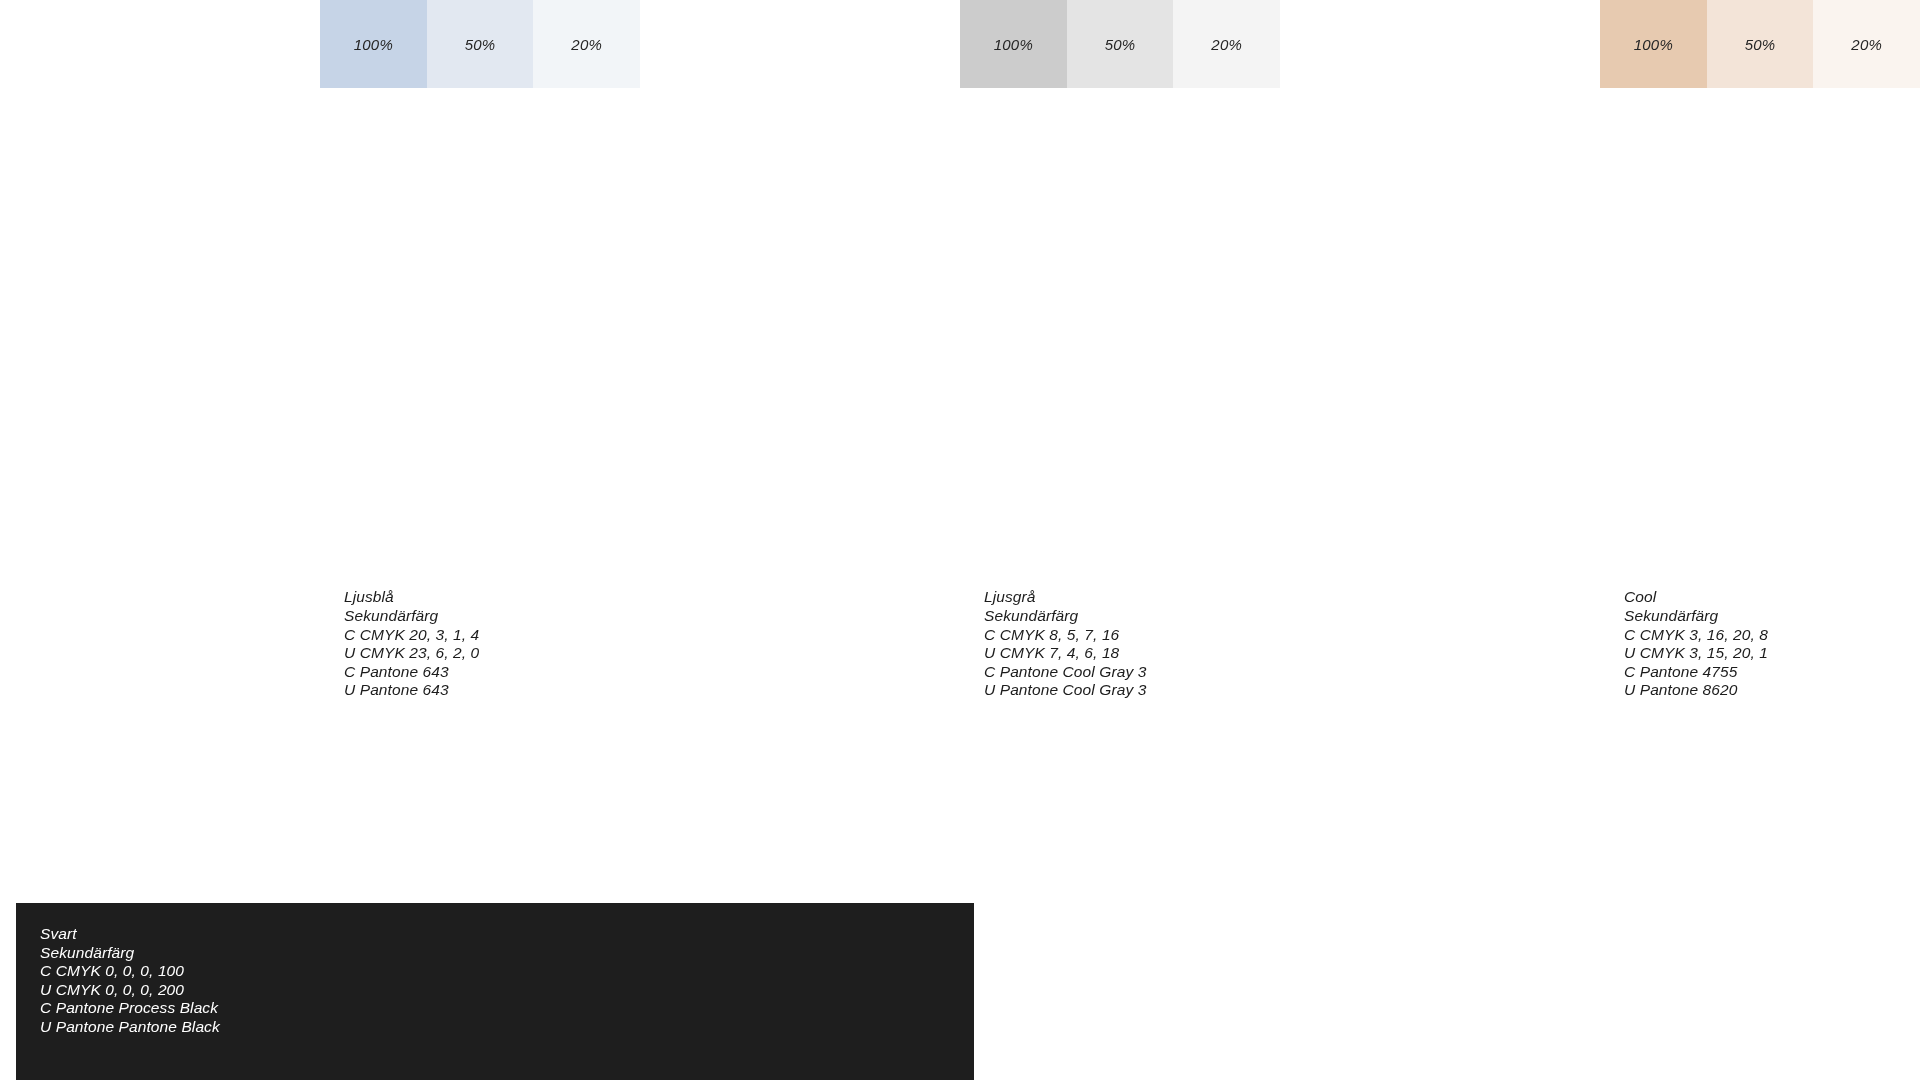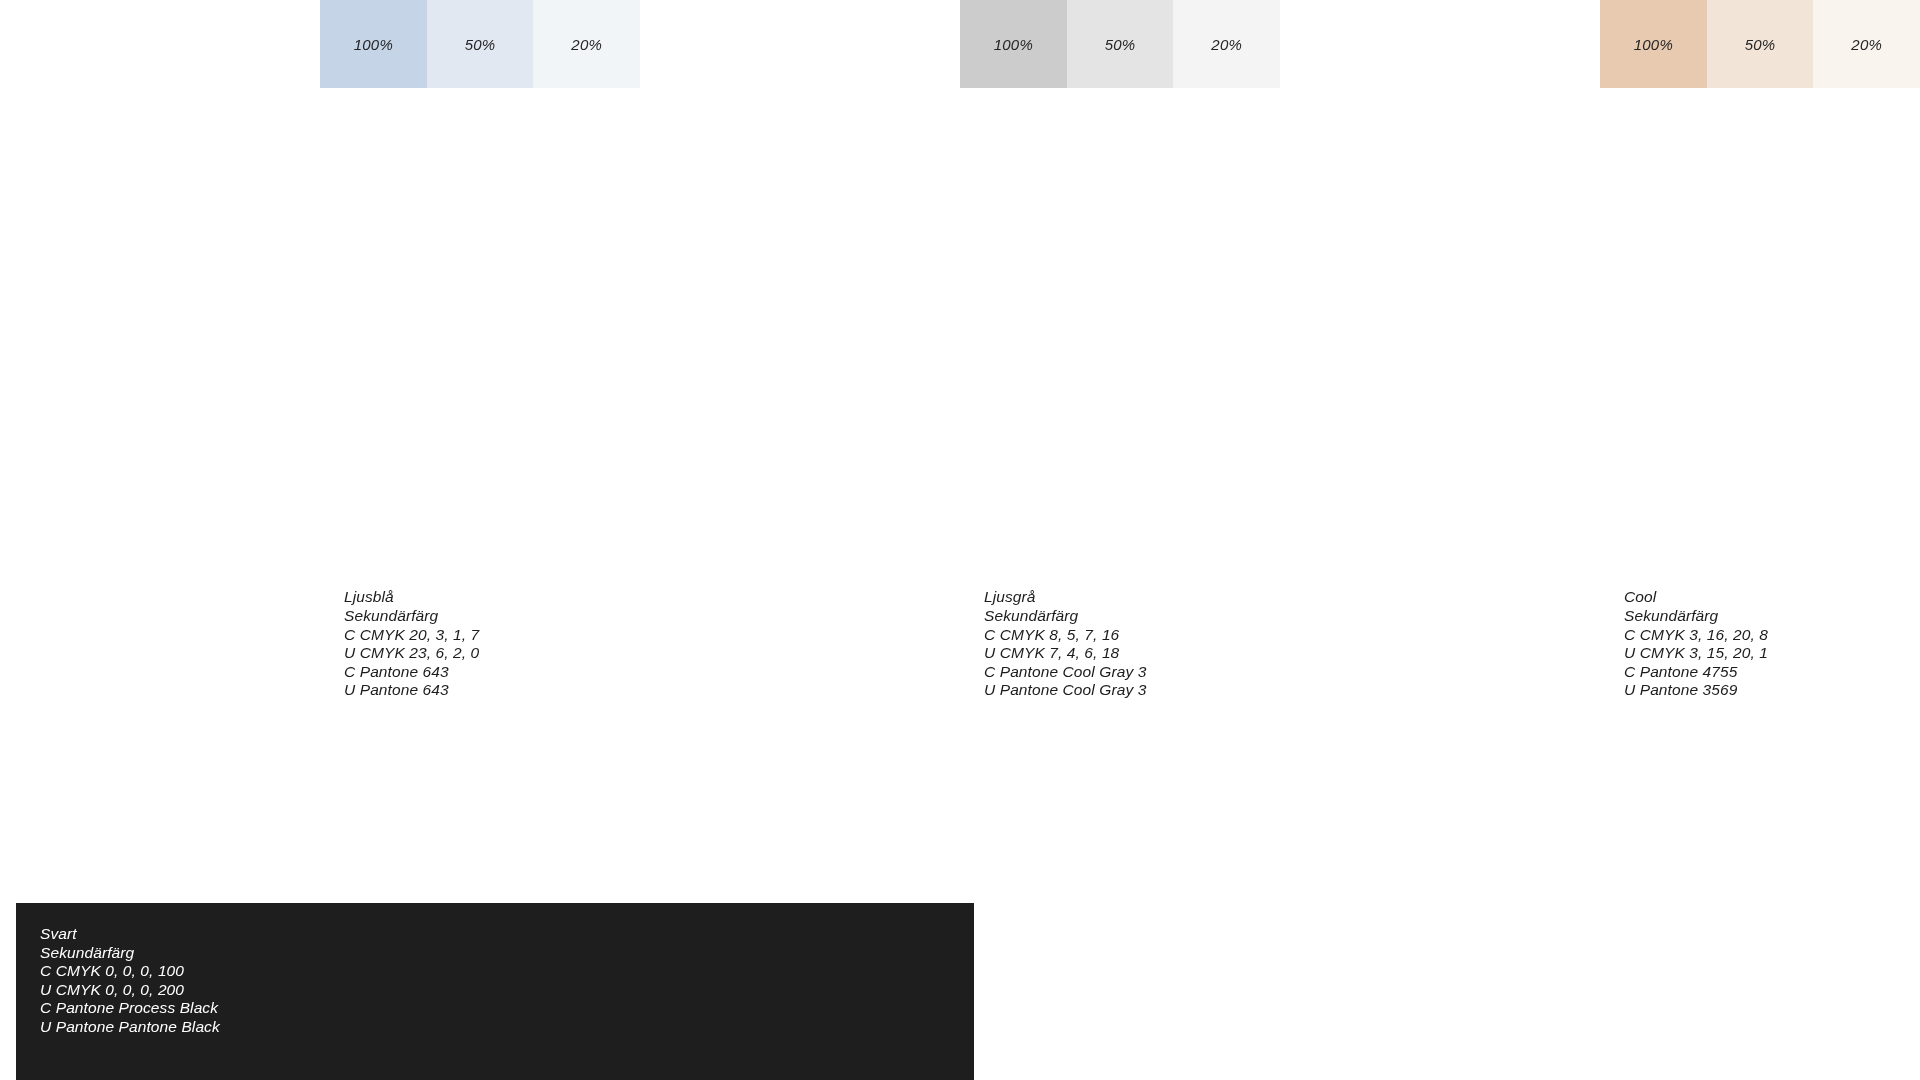--- a/index.html
+++ b/index.html
@@ -118,21 +118,21 @@
         <div class="tint-swatch" style="background:#e2e8f1">
           <span>50%</span>
         </div>
         <div class="tint-swatch" style="background:#f2f5f8">
           <span>20%</span>
         </div>
       </div>
       <div class="caption dark">
         <span class="line">Ljusblå</span>
         <span class="line">Sekundärfärg</span>
-        <span class="line">C CMYK 20, 3, 1, 7</span>
+        <span class="line">C CMYK 20, 3, 1, 4</span>
         <span class="line">U CMYK 23, 6, 2, 0</span>
         <span class="line">C Pantone 643</span>
         <span class="line">U Pantone 643</span>
       </div>
     </div>
 
     <div class="color-column col-lila">
       <div class="swatch-body" style="background:#4a2a42"></div>
       <div class="caption light">
         <span class="line">Lila</span>
@@ -191,21 +191,21 @@
         <div class="tint-swatch" style="background:#faf4ef">
           <span>20%</span>
         </div>
       </div>
       <div class="caption dark">
         <span class="line">Cool</span>
         <span class="line">Sekundärfärg</span>
         <span class="line">C CMYK 3, 16, 20, 8</span>
         <span class="line">U CMYK 3, 15, 20, 1</span>
         <span class="line">C Pantone 4755</span>
-        <span class="line">U Pantone 3569</span>
+        <span class="line">U Pantone 8620</span>
       </div>
     </div>
 
   </div>
 
   <div class="bottom-row">
 
     <div class="bottom-block block-svart" style="background:#1e1e1e">
       <div class="bottom-caption light">
         <span class="line">Svart</span>

